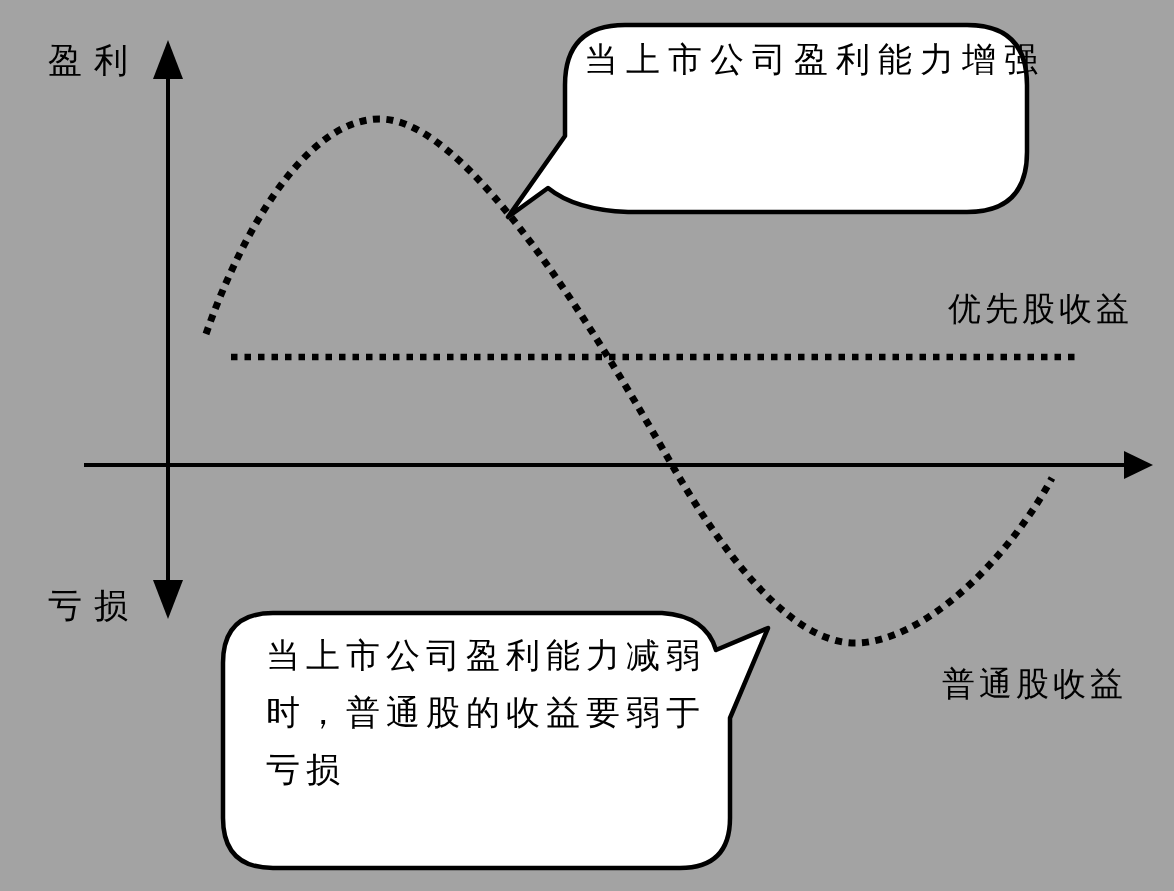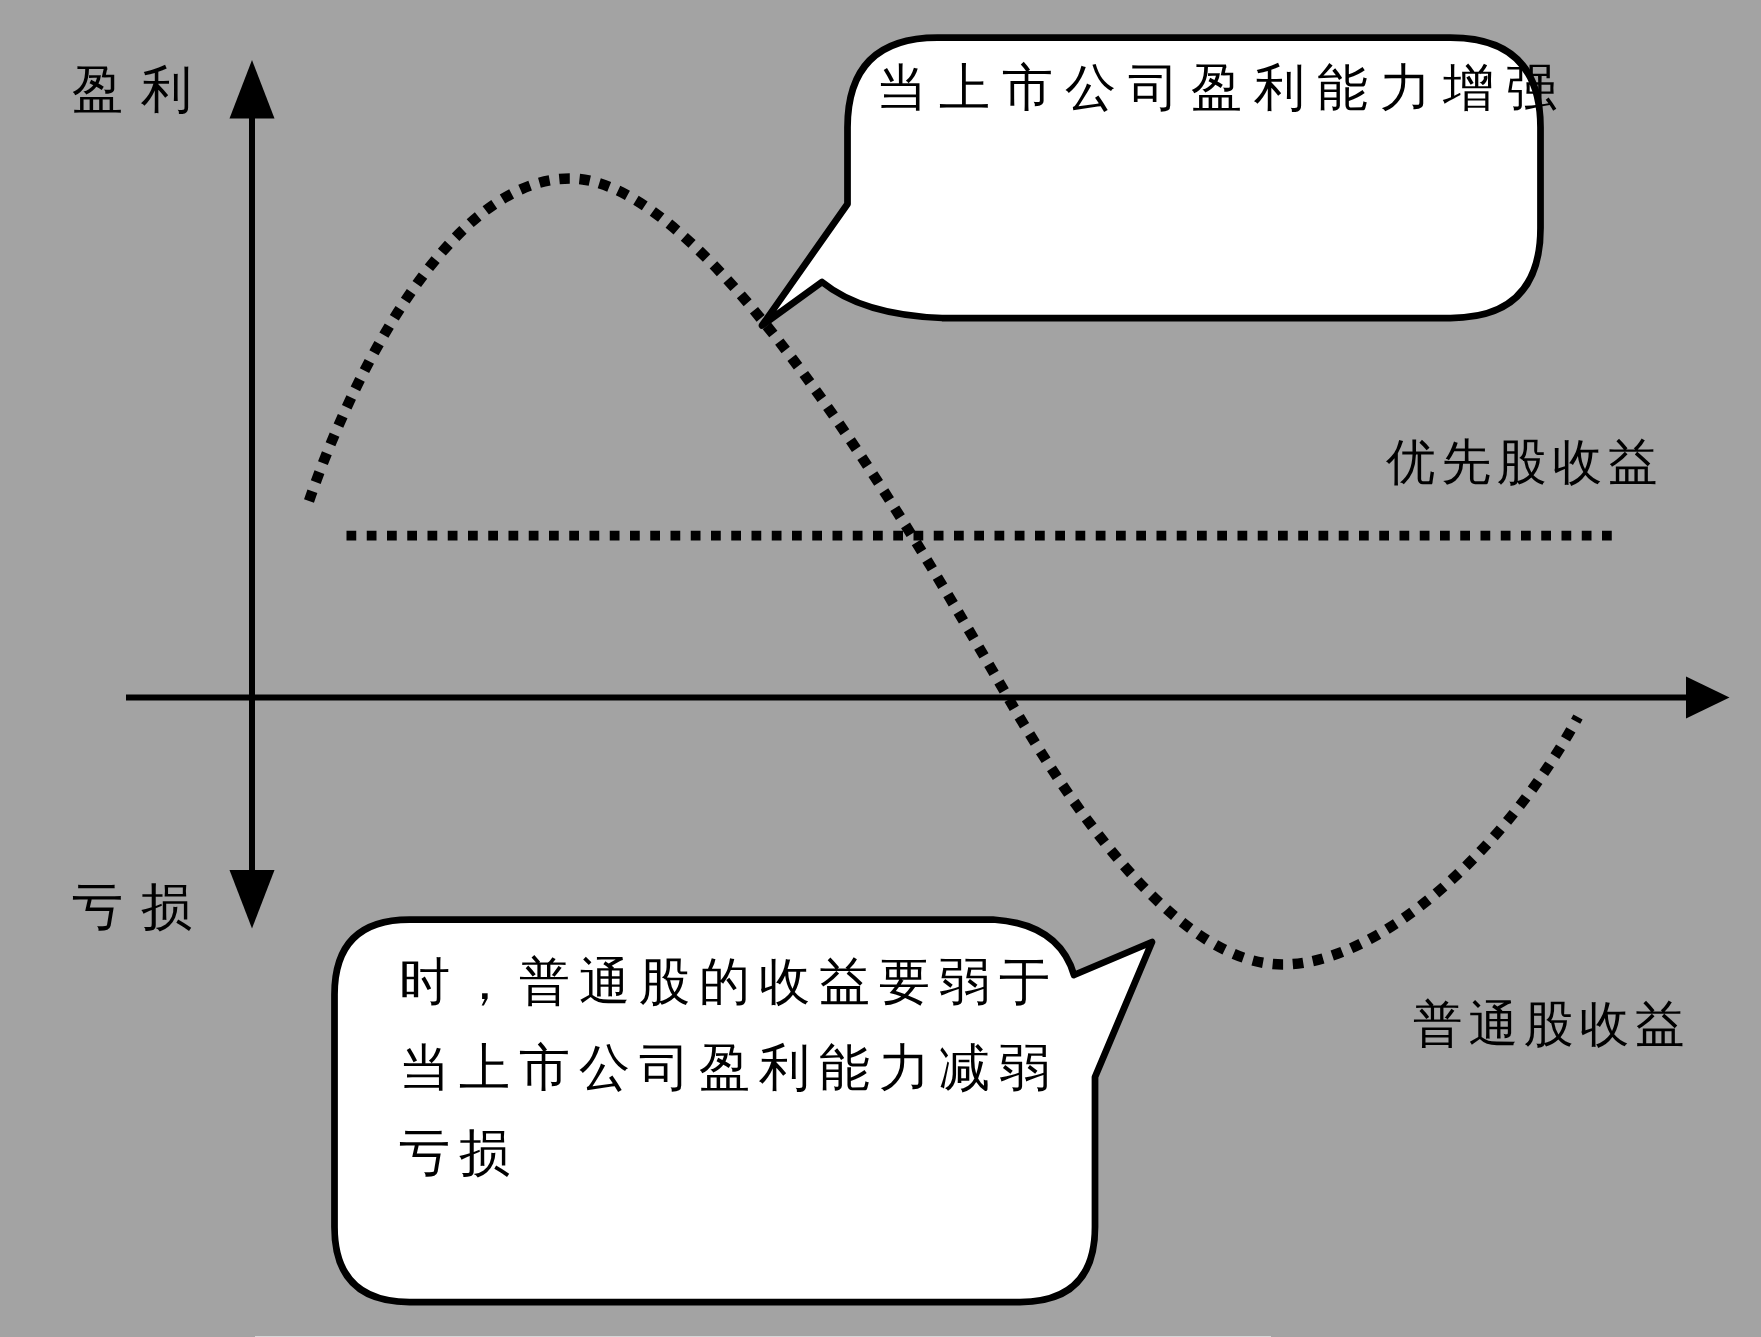--- a/index.html
+++ b/index.html
@@ -59,21 +59,21 @@
   }
   .axis-lbl {
     letter-spacing: 12px;
   }
   .series-lbl {
     font-size: 33px;
     letter-spacing: 4px;
   }
   #label-profit  { left: 48px;  top: 44px;  }
   #label-loss    { left: 48px;  top: 589px; }
-  #label-preferred { left: 924px; top: 293px; }
+  #label-preferred { left: 948px; top: 293px; }
   #label-common    { left: 942px; top: 668px; }
   .bubble-text {
     position: absolute;
     font-size: 34px;
     letter-spacing: 8px;
     color: #000000;
   }
   #top-callout-text {
     left: 584px;
     top: 30px;
@@ -145,18 +145,18 @@
 
   <div class="lbl series-lbl" id="label-preferred">优先股收益</div>
 
   <div class="lbl series-lbl" id="label-common">普通股收益</div>
 
   <div class="bubble-text" id="top-callout-text">
     <div>当上市公司盈利能力增强</div>
   </div>
 
   <div class="bubble-text" id="bottom-callout-text">
+    <div>当上市公司盈利能力减弱</div>
     <div>时，普通股的收益要弱于</div>
-    <div>当上市公司盈利能力减弱</div>
     <div>亏损</div>
   </div>
 
 </div>
 
 </body></html>

